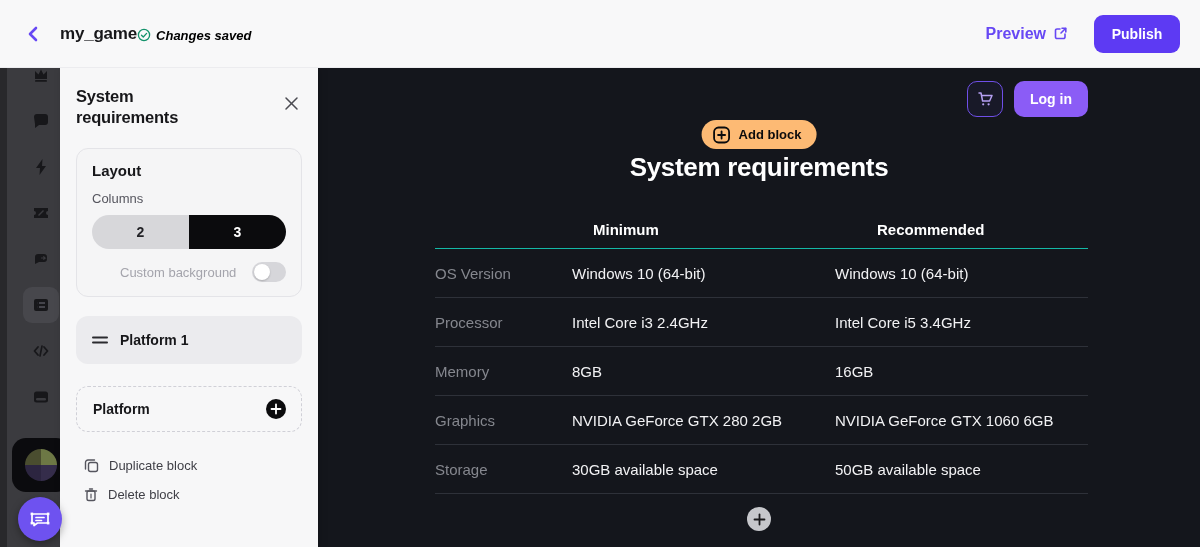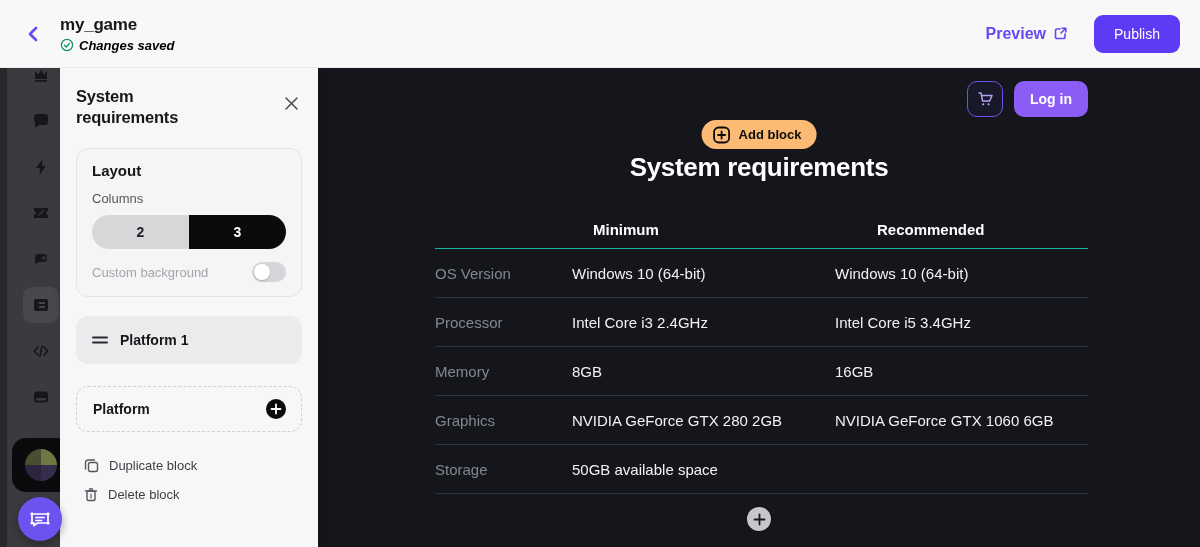--- a/index.html
+++ b/index.html
@@ -5,28 +5,28 @@
   * { margin:0; padding:0; box-sizing:border-box; }
   html,body { width:1200px; height:547px; overflow:hidden; }
   body { font-family:"Liberation Sans","DejaVu Sans",sans-serif; background:#14161c; }
   .app { position:relative; width:1200px; height:547px; }
 
   
   .topbar { position:absolute; top:0; left:0; width:1200px; height:68px; background:#f8f8f9;
             border-bottom:1px solid #ececef; z-index:40; display:flex; align-items:center; }
   .back-btn { width:34px; height:34px; margin-left:16px; display:flex; align-items:center; justify-content:center;
               background:none; border:none; cursor:pointer; }
-  .title-block { margin-left:10px; display:flex; flex-direction:column; }
+  .title-block { margin-left:10px; display:flex; flex-direction:row; }
   .doc-title { font-size:17px; font-weight:bold; color:#17171a; letter-spacing:-0.2px; }
   .status-row { display:flex; align-items:center; gap:5px; margin-top:3px; }
   .status-text { font-size:13px; font-weight:bold; color:#000000;font-style:italic; }
   .topbar-right { margin-left:auto; display:flex; align-items:center; gap:26px; padding-right:20px; }
   .preview-link { display:flex; align-items:center; gap:7px; background:none; border:none; cursor:pointer;
                   font-size:16px; font-weight:bold; color:#6748f4; font-family:inherit; }
-  .publish-btn { width:86px; height:38px; background:#5d3af3; color:#fff; font-size:14px; font-weight:normal;
+  .publish-btn { width:86px; height:38px; background:#5d3af3; color:#fff; font-size:14px; font-weight:bold;
                  border:none; border-radius:9px; cursor:pointer; font-family:inherit; }
 
   
   .sidebar { position:absolute; top:68px; left:0; width:60px; height:479px; background:#3b3b3f; z-index:5; }
   .sidebar::before { content:""; position:absolute; left:0; top:0; width:7px; height:100%; background:#28282b; }
   .side-icons { position:absolute; left:23px; top:-11px; display:flex; flex-direction:column; gap:10px; }
   .side-icon { width:36px; height:36px; border-radius:9px; display:flex; align-items:center; justify-content:center;
                background:none; border:none; cursor:pointer; }
   .side-icon.selected { background:#47474c; }
   .side-icon svg { display:block; }
@@ -47,21 +47,21 @@
   .panel-close { position:absolute; top:24px; right:16px; width:22px; height:22px; background:none; border:none;
                  cursor:pointer; display:flex; align-items:center; justify-content:center; }
 
   .layout-card { margin-top:21px; background:#f5f5f6; border:1px solid #e4e4e8; border-radius:12px; padding:13px 15px 14px; }
   .card-title { font-size:15px; font-weight:bold; color:#17171a; }
   .field-label { margin-top:12px; font-size:13px; color:#55555e; }
   .segmented { margin-top:9px; display:flex; height:34px; border-radius:17px; overflow:hidden; }
   .segment { flex:1; border:none; cursor:pointer; font-size:14px; font-weight:600; font-family:inherit; }
   .segment.off { background:#d7d7da; color:#222226; }
   .segment.on  { background:#0b0b0d; color:#ffffff; }
-  .toggle-row { margin-top:13px; display:flex; align-items:center; justify-content:space-between; }
+  .toggle-row { margin-top:13px; display:flex; align-items:center; justify-content:space-between;margin-left:28px; }
   .toggle-label { font-size:13px; color:#a4a4ac; }
   .toggle { width:34px; height:20px; border-radius:10px; background:#d6d6da; border:none; cursor:pointer; position:relative; }
   .toggle .knob { position:absolute; left:2px; top:2px; width:16px; height:16px; border-radius:50%; background:#fff;
                   box-shadow:0 1px 2px rgba(0,0,0,.2); }
 
   .platform-item { margin-top:19px; height:48px; background:#ebebee; border-radius:12px; display:flex; align-items:center;
                    gap:12px; padding:0 16px; width:100%; border:none; cursor:pointer; }
   .platform-item-label { font-size:14px; font-weight:bold; color:#17171a; font-family:inherit; }
   .platform-add { margin-top:22px; height:46px; background:none; border:1.5px dashed #d0d0d7; border-radius:12px;
                   display:flex; align-items:center; justify-content:space-between; padding:0 14px 0 16px; width:100%; cursor:pointer; }
@@ -310,20 +310,21 @@
         <div class="td">8GB</div>
         <div class="td">16GB</div>
       </div>
       <div class="tr row">
         <div class="td rowlabel">Graphics</div>
         <div class="td">NVIDIA GeForce GTX 280 2GB</div>
         <div class="td">NVIDIA GeForce GTX 1060 6GB</div>
       </div>
       <div class="tr row">
         <div class="td rowlabel">Storage</div>
+        <div class="td">30GB available space</div>
         <div class="td">50GB available space</div>
       </div>
     </div>
 
     <button class="add-row-btn">
       <svg width="13" height="13" viewBox="0 0 13 13">
         <line x1="1.5" y1="6.5" x2="11.5" y2="6.5" stroke="#1a1a1c" stroke-width="1.8" stroke-linecap="round"></line>
         <line x1="6.5" y1="1.5" x2="6.5" y2="11.5" stroke="#1a1a1c" stroke-width="1.8" stroke-linecap="round"></line>
       </svg>
     </button>

